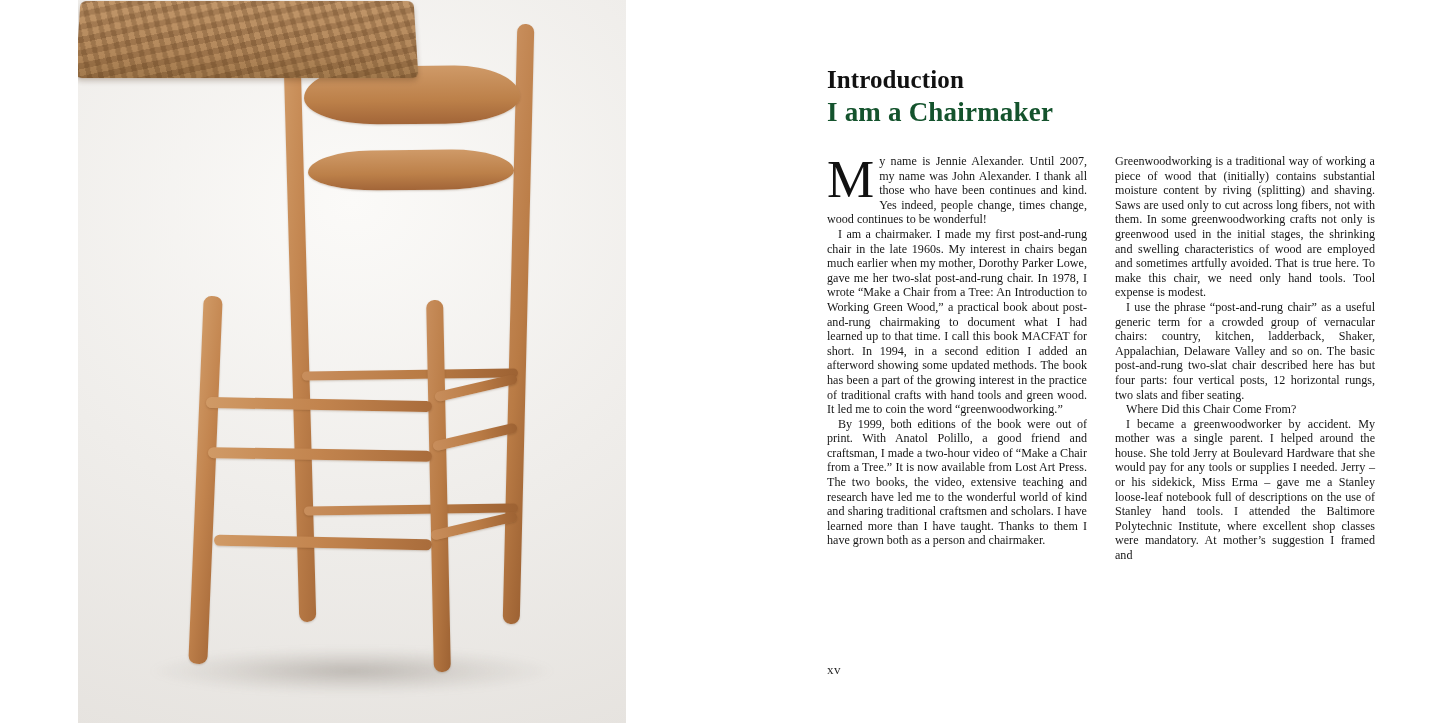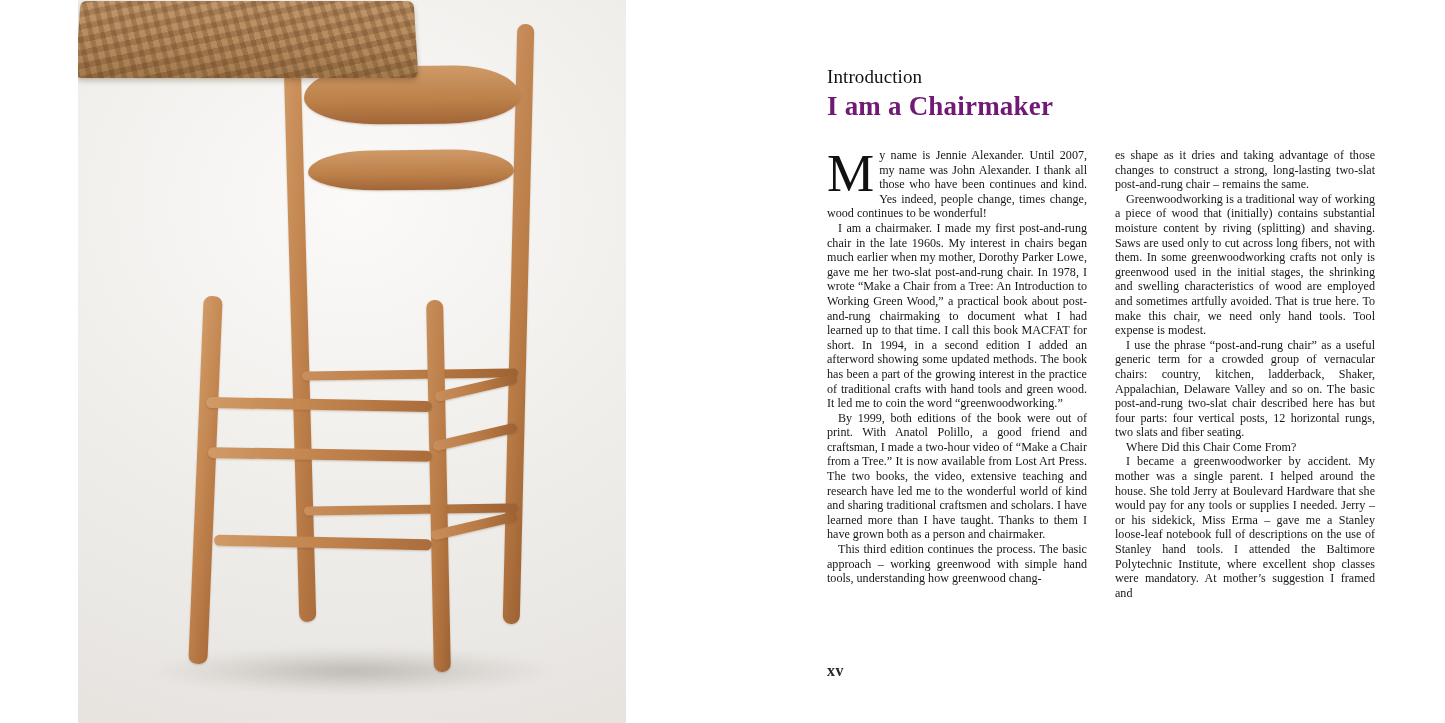--- a/index.html
+++ b/index.html
@@ -135,33 +135,33 @@
     background: #ffffff;
   }
   .text-block {
     position: absolute;
     left: 105px;
     top: 66px;
     width: 548px;
   }
   .eyebrow {
     font-family: "Liberation Serif", serif;
-    font-weight: normal;
-    font-size: 19px;
+    font-weight: bold;
+    font-size: 25px;
     letter-spacing: 0.1px;
     margin: 0 0 3px 0;
     color: #111;
   }
   .chapter-title {
     font-family: "Liberation Serif", serif;
     font-weight: bold;
     font-size: 27px;
     letter-spacing: 0.2px;
     margin: 0 0 26px 0;
-    color: #701a75;
+    color: #14532d;
   }
   .columns {
     display: flex;
     gap: 28px;
     width: 548px;
   }
   .col {
     width: 260px;
   }
   .col p {
@@ -192,24 +192,23 @@
     font-weight: normal;
     font-size: 12.4px;
     line-height: 15px;
     margin: 13px 0 1px 0;
     color: #111;
   }
   .folio {
     position: absolute;
     left: 105px;
     top: 662px;
-    font-size: 16px;
+    font-size: 13px;
     letter-spacing: 0.4px;
     color: #2a2a2a;
-    font-weight: bold;
   }
 </style>
 </head>
 <body>
 
 <div class="spread">
 
   <div class="page-left">
     <div class="photo-frame">
       <div class="photo-bg"></div>
@@ -242,25 +241,23 @@
 
       <div class="columns">
 
         <div class="col">
           <p class="dropcap-para">
             <span class="dropcap">M</span>
             <span>y name is Jennie Alexander. Until 2007, my name was John Alexander. I thank all those who have been continues and kind. Yes indeed, people change, times change, wood continues to be wonderful!</span>
           </p>
           <p>I am a chairmaker. I made my first post-and-rung chair in the late 1960s. My interest in chairs began much earlier when my mother, Dorothy Parker Lowe, gave me her two-slat post-and-rung chair. In 1978, I wrote “Make a Chair from a Tree: An Introduction to Working Green Wood,” a practical book about post-and-rung chairmaking to document what I had learned up to that time. I call this book MACFAT for short. In 1994, in a second edition I added an afterword showing some updated methods. The book has been a part of the growing interest in the practice of traditional crafts with hand tools and green wood. It led me to coin the word “greenwoodworking.”</p>
           <p>By 1999, both editions of the book were out of print. With Anatol Polillo, a good friend and craftsman, I made a two-hour video of “Make a Chair from a Tree.” It is now available from Lost Art Press. The two books, the video, extensive teaching and research have led me to the wonderful world of kind and sharing traditional craftsmen and scholars. I have learned more than I have taught. Thanks to them I have grown both as a person and chairmaker.</p>
-          <p>This third edition continues the process. The basic approach – working greenwood with simple hand tools, understanding how greenwood chang-</p>
         </div>
 
         <div class="col">
-          <p>es shape as it dries and taking advantage of those changes to construct a strong, long-lasting two-slat post-and-rung chair – remains the same.</p>
           <p>Greenwoodworking is a traditional way of working a piece of wood that (initially) contains substantial moisture content by riving (splitting) and shaving. Saws are used only to cut across long fibers, not with them. In some greenwoodworking crafts not only is greenwood used in the initial stages, the shrinking and swelling characteristics of wood are employed and sometimes artfully avoided. That is true here. To make this chair, we need only hand tools. Tool expense is modest.</p>
           <p>I use the phrase “post-and-rung chair” as a useful generic term for a crowded group of vernacular chairs: country, kitchen, ladderback, Shaker, Appalachian, Delaware Valley and so on. The basic post-and-rung two-slat chair described here has but four parts: four vertical posts, 12 horizontal rungs, two slats and fiber seating.</p>
           <p class="subhead">Where Did this Chair Come From?</p>
           <p>I became a greenwoodworker by accident. My mother was a single parent. I helped around the house. She told Jerry at Boulevard Hardware that she would pay for any tools or supplies I needed. Jerry – or his sidekick, Miss Erma – gave me a Stanley loose-leaf notebook full of descriptions on the use of Stanley hand tools. I attended the Baltimore Polytechnic Institute, where excellent shop classes were mandatory. At mother’s suggestion I framed and</p>
         </div>
 
       </div>
     </div>
 
     <div class="folio">xv</div>

